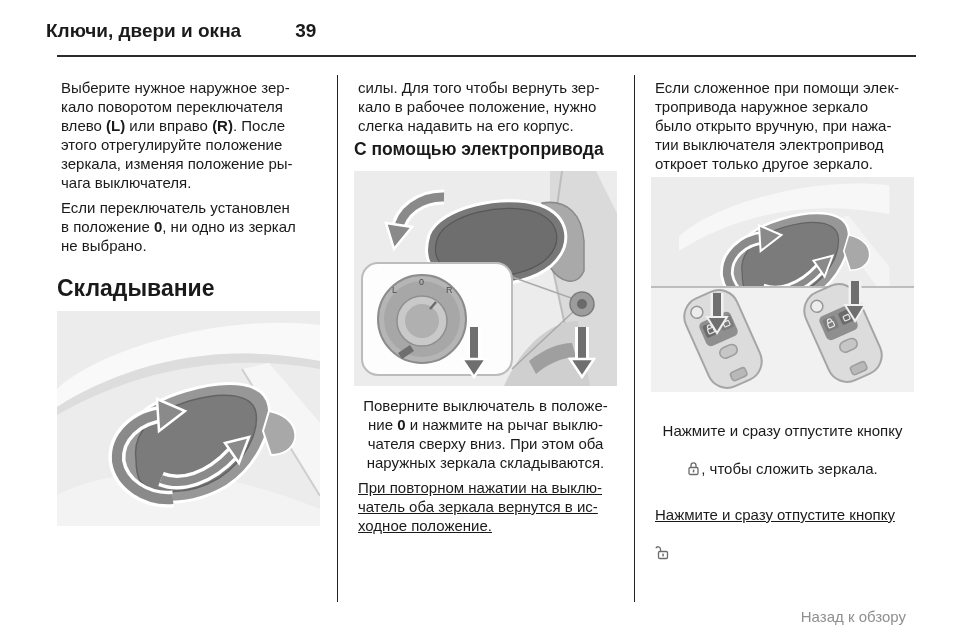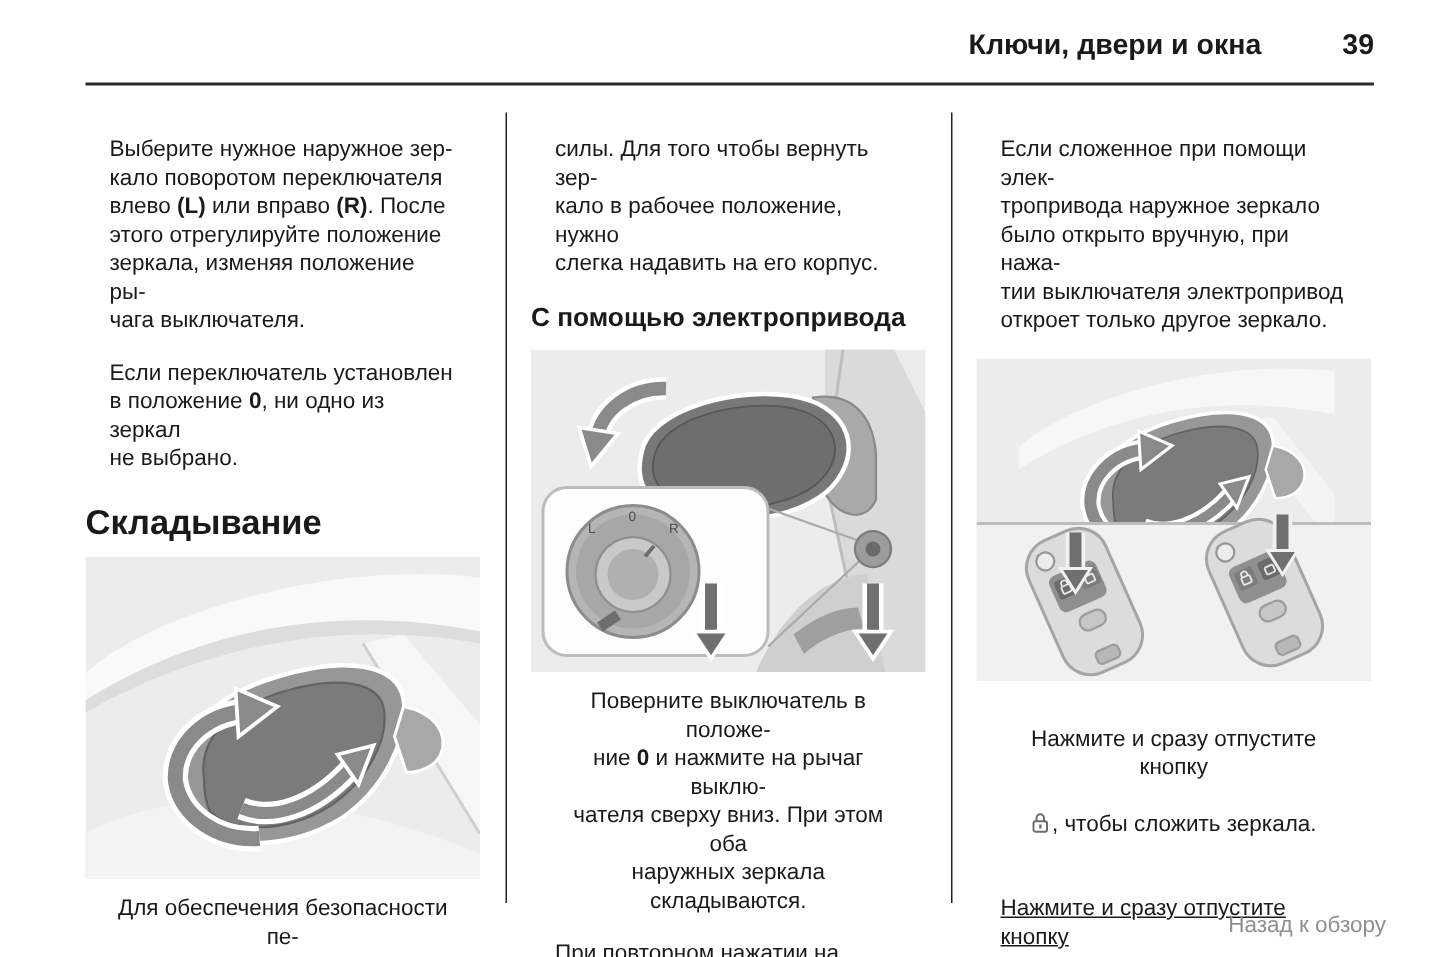--- a/index.html
+++ b/index.html
@@ -1,42 +1,42 @@
 <!DOCTYPE html>
 <html><head>
 <meta charset="utf-8">
 <style>
   html,body{margin:0;padding:0;background:#fff;}
   .page{position:relative;width:954px;height:638px;overflow:hidden;
         font-family:"Liberation Sans",sans-serif;color:#1a1a1a;background:#fff;}
 
   
   .hdr{position:absolute;top:20px;left:46px;right:38px;display:flex;
-       justify-content:flex-end;align-items:baseline;gap:54px;
+       justify-content:flex-start;align-items:baseline;gap:54px;
        font-weight:bold;font-size:19px;color:#1a1a1a;}
   .hdr-rule{position:absolute;top:55px;left:57px;right:38px;height:2px;background:#2b2b2b;}
 
   
   .cols{position:absolute;top:74px;left:57px;right:38px;display:flex;}
   .col{width:263px;flex:0 0 263px;}
   .sep{flex:0 0 1px;width:1px;height:527px;background:#222;margin:1px 16px 0 17px;}
 
-  .bp{font-size:15px;line-height:19px;margin:16px;white-space:pre-line;}
+  .bp{font-size:15px;line-height:19px;margin:4px;white-space:pre-line;}
   .rb{font-weight:bold;}
   .h1{font-size:23px;font-weight:bold;line-height:26px;margin:20px 0 10px;}
   .h2{font-size:17.5px;font-weight:bold;line-height:21px;margin:4px 0 11px;white-space:pre-line;}
 
   .mb6{margin-bottom:6px;}  .mt10{margin-top:10px;text-align:center;}  .mt6{margin-top:6px;text-decoration:underline;}
 
   .fig{width:263px;height:215px;margin:0;}
   .fig svg{display:block;}
 
   .lockicon{display:inline-block;vertical-align:-2px;margin-right:1px;}
 
-  .footer-link{position:absolute;right:30px;bottom:13px;font-size:15px;color:#8f8f8f;}
+  .footer-link{position:absolute;right:48px;bottom:13px;font-size:15px;color:#8f8f8f;}
 </style>
 </head>
 <body>
 
 <div class="page">
 
   <div class="hdr">
     <span>Ключи, двери и окна</span>
     <span>39</span>
   </div>
@@ -75,23 +75,20 @@
             <polygon points="100,88 128,100 102,120" fill="#8a8a8a" stroke="#ffffff" stroke-width="2.5"></polygon>
           </g>
           <g>
             <path d="M104,168 C124,176 152,168 176,142" fill="none" stroke="#ffffff" stroke-width="15"></path>
             <path d="M104,168 C124,176 152,168 176,142" fill="none" stroke="#8a8a8a" stroke-width="8"></path>
             <polygon points="168,132 192,126 182,152" fill="#8a8a8a" stroke="#ffffff" stroke-width="2.5"></polygon>
           </g>
         </svg>
       </div>
 
-      <p class="bp mt10"><span>Для обеспечения безопасности пе-
-шеходов, внешние зеркала скла-
-дываются от удара определенной</span></p>
     </div>
 
     <div class="sep"></div>
 
     <div class="col">
       <p class="bp"><span>силы. Для того чтобы вернуть зер-
 кало в рабочее положение, нужно
 слегка надавить на его корпус.</span></p>
       <div class="h2">С помощью электропривода</div>
 

